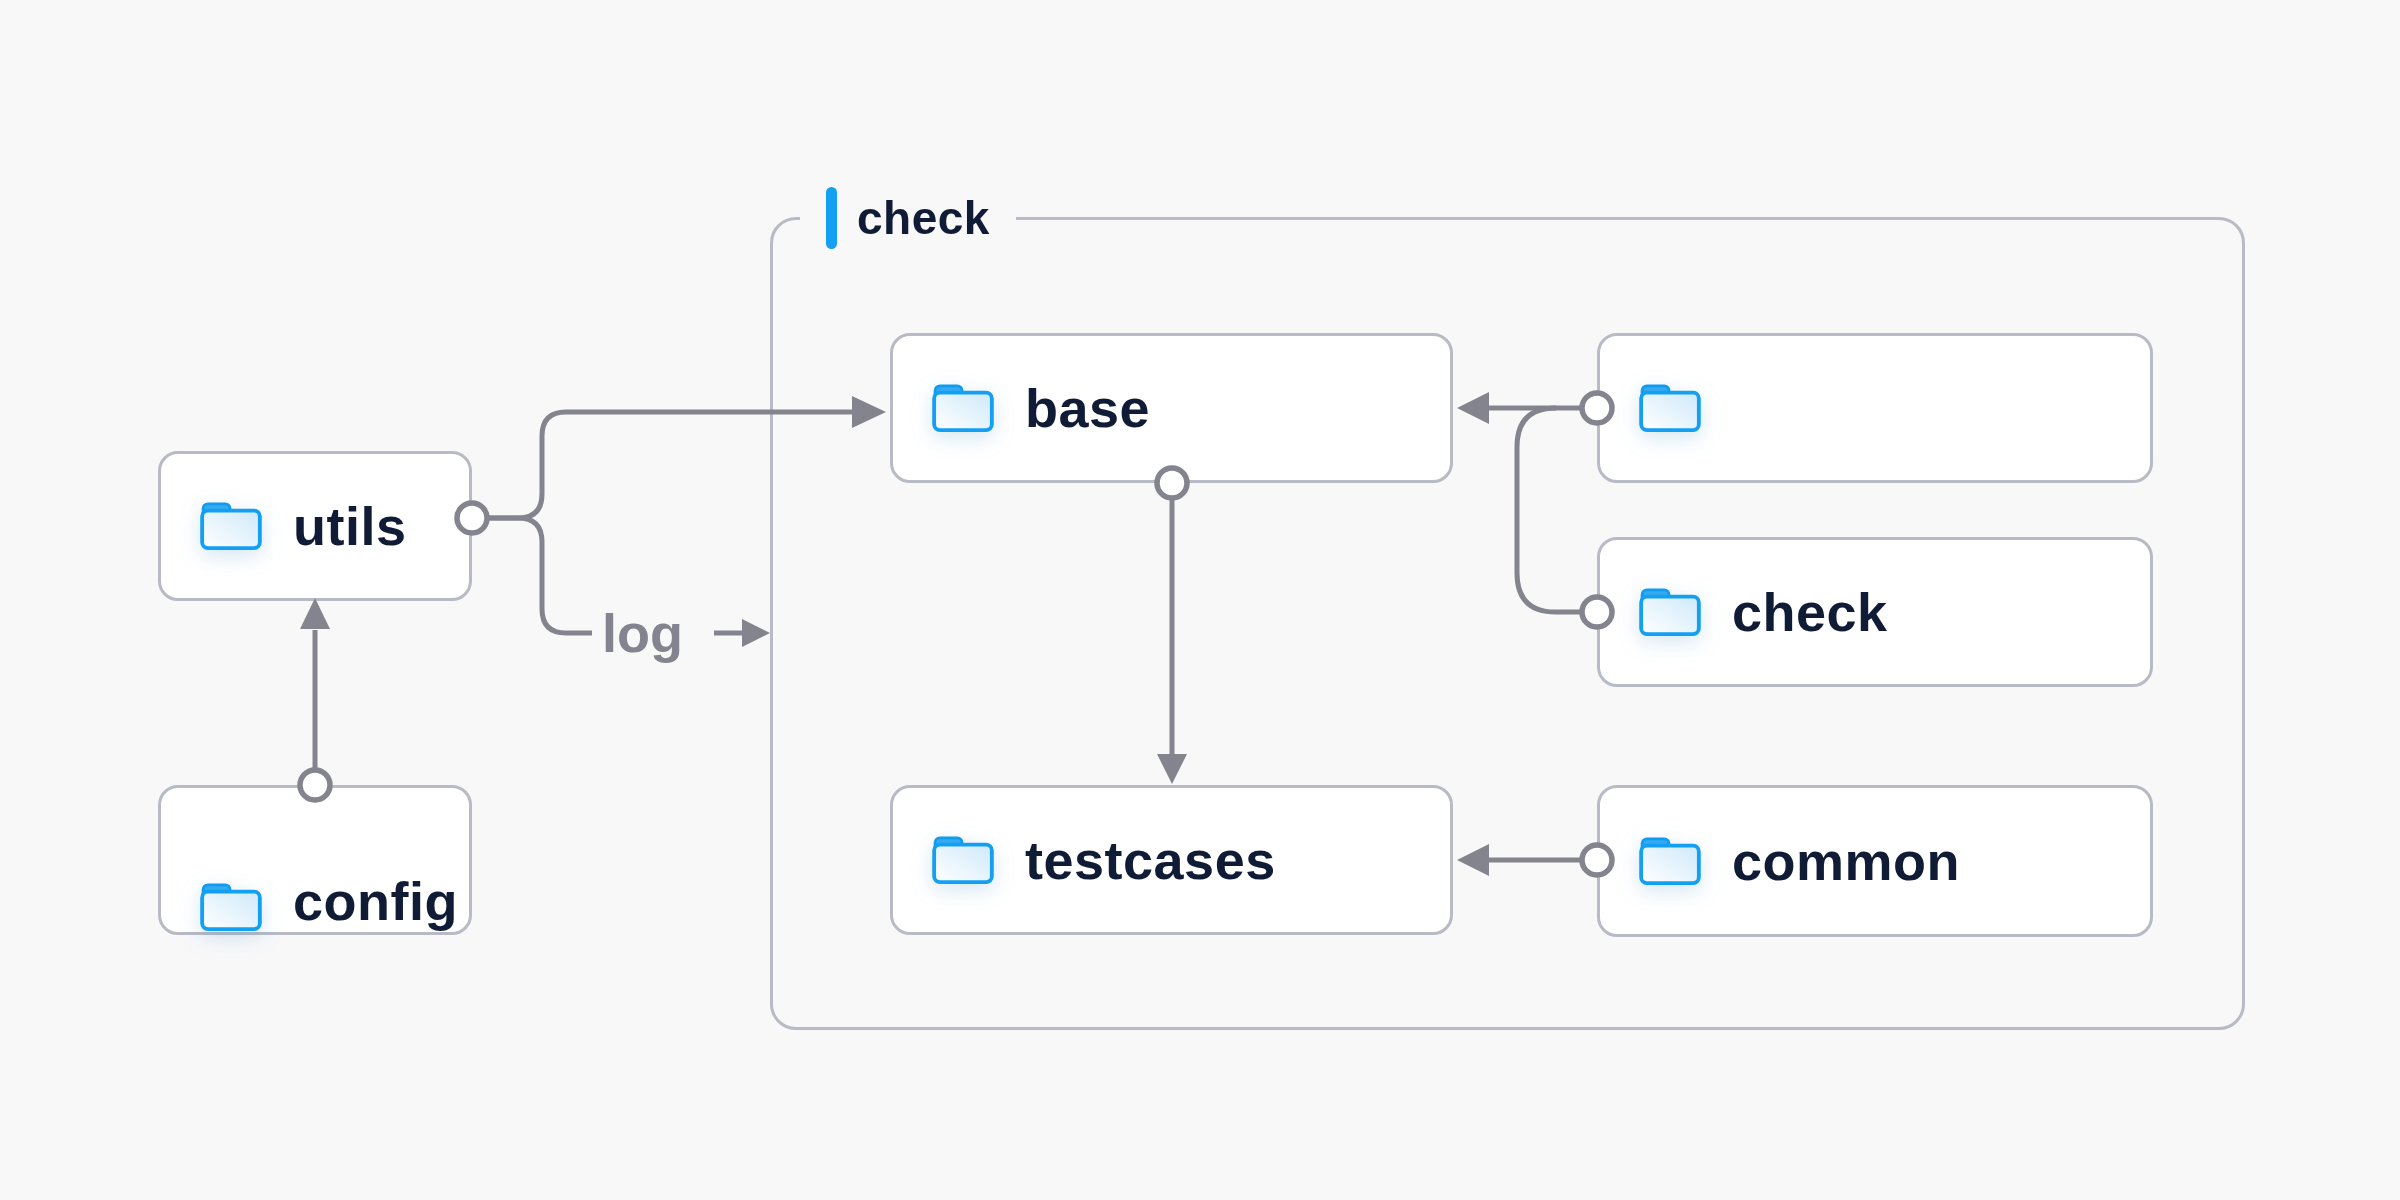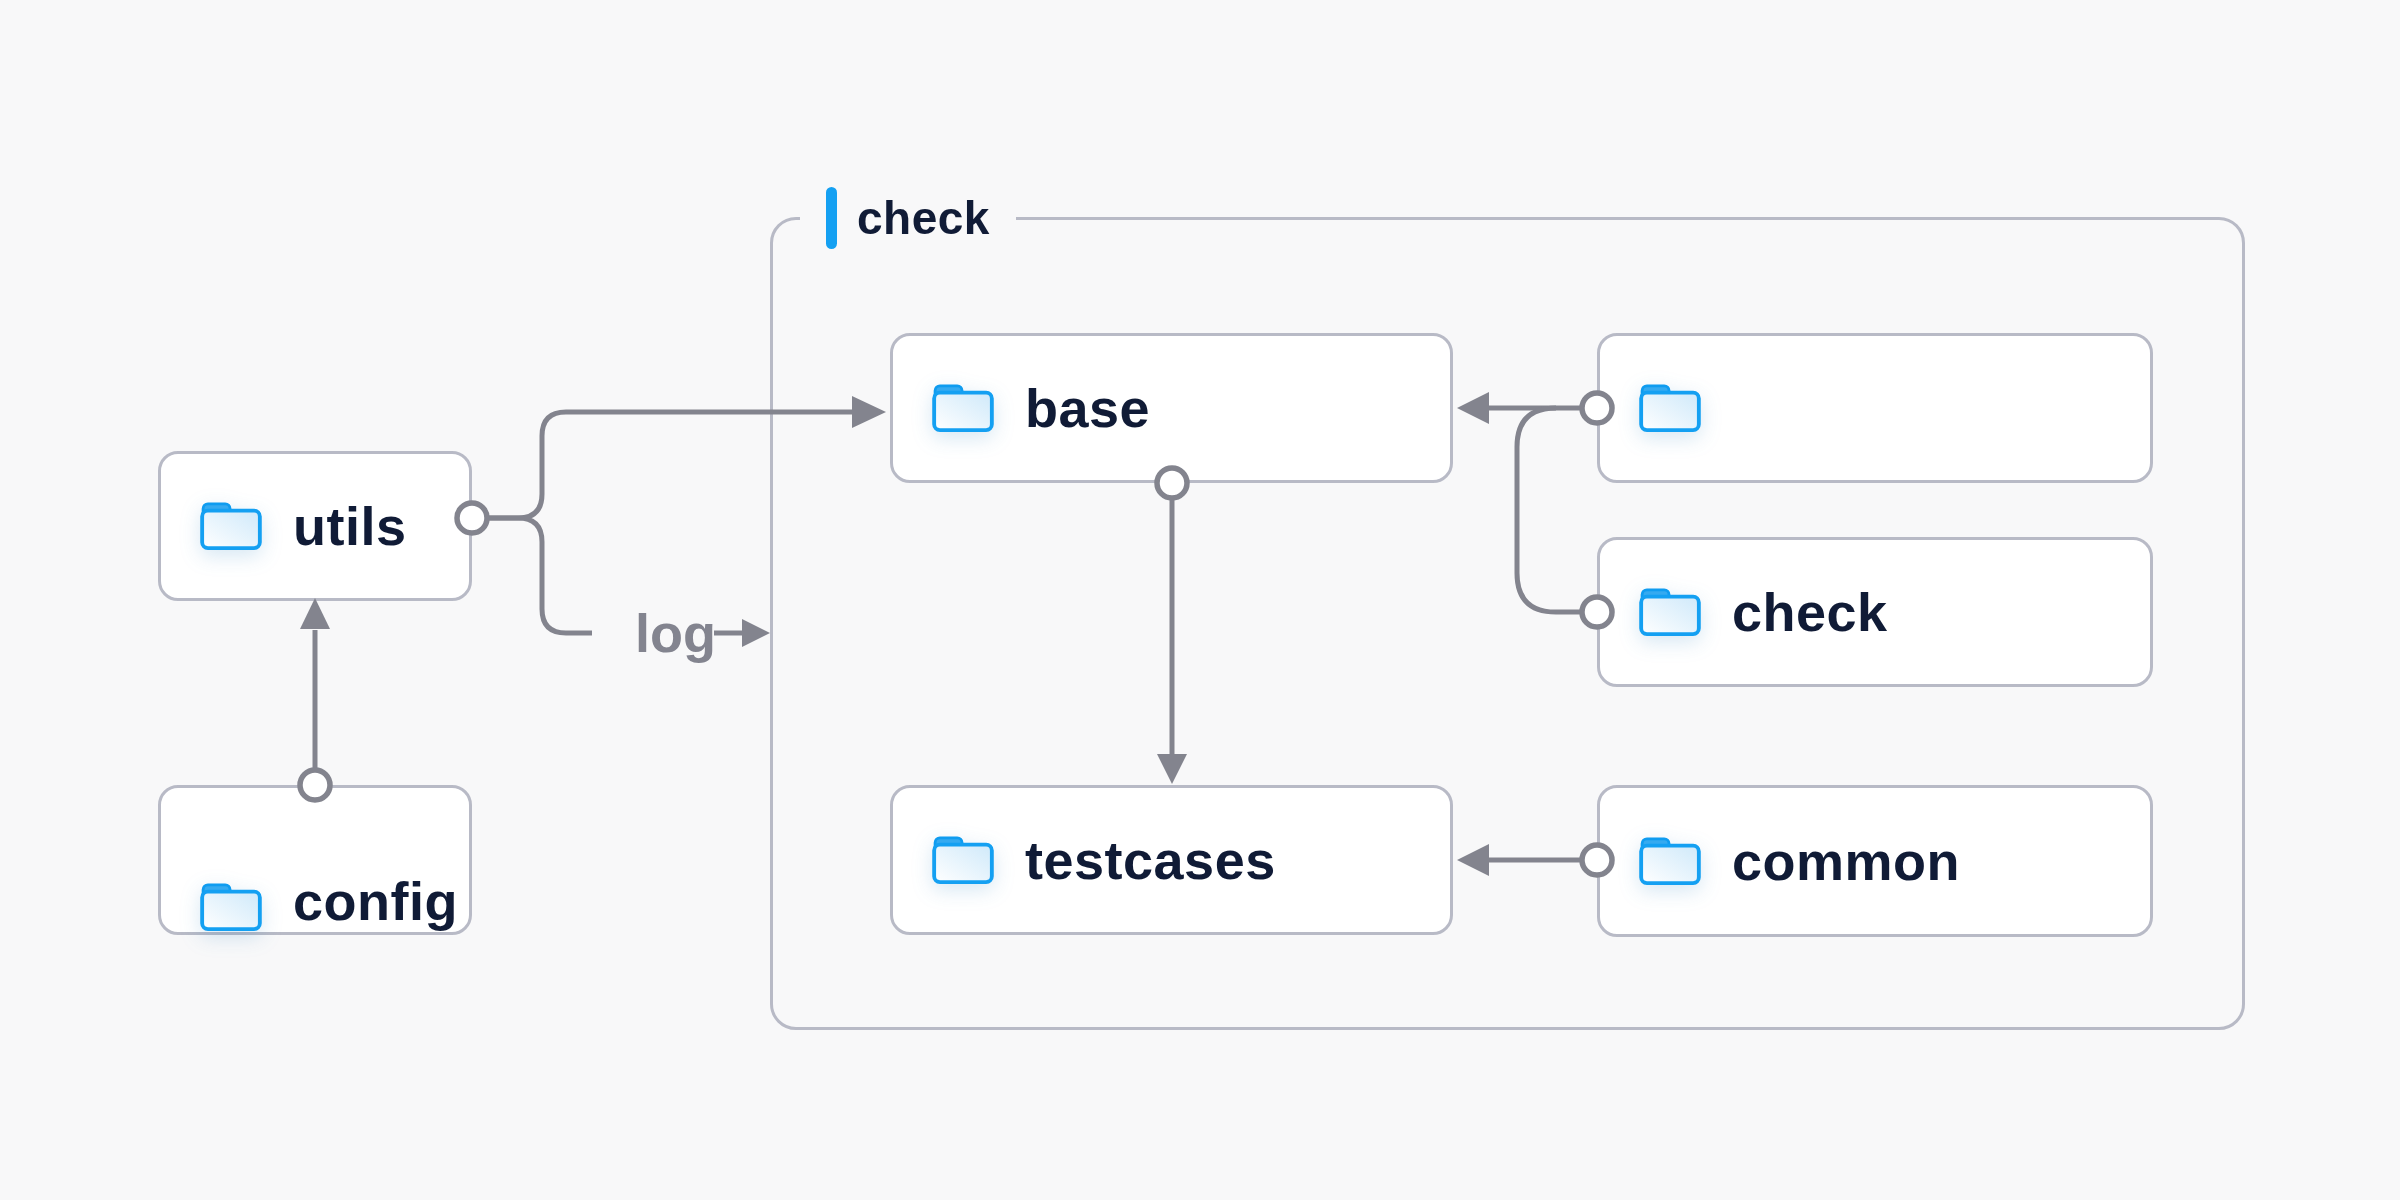--- a/index.html
+++ b/index.html
@@ -91,21 +91,20 @@
   .edge-label {
     position: absolute;
     left: 602px; top: 601px;
     height: 64px;
     line-height: 64px;
     font-size: 54px;
     font-weight: 700;
     color: #83848f;
     z-index: 4;
     white-space: nowrap;
-    margin-left: 33px;
   }
   .hidden-defs { position: absolute; width: 0; height: 0; overflow: hidden; }
 </style>
 </head>
 <body>
 
 <svg class="hidden-defs" aria-hidden="true">
   <defs>
     <linearGradient id="folderGrad" x1="0" y1="1" x2="1" y2="0">
       <stop offset="0" stop-color="#ffffff"></stop>

